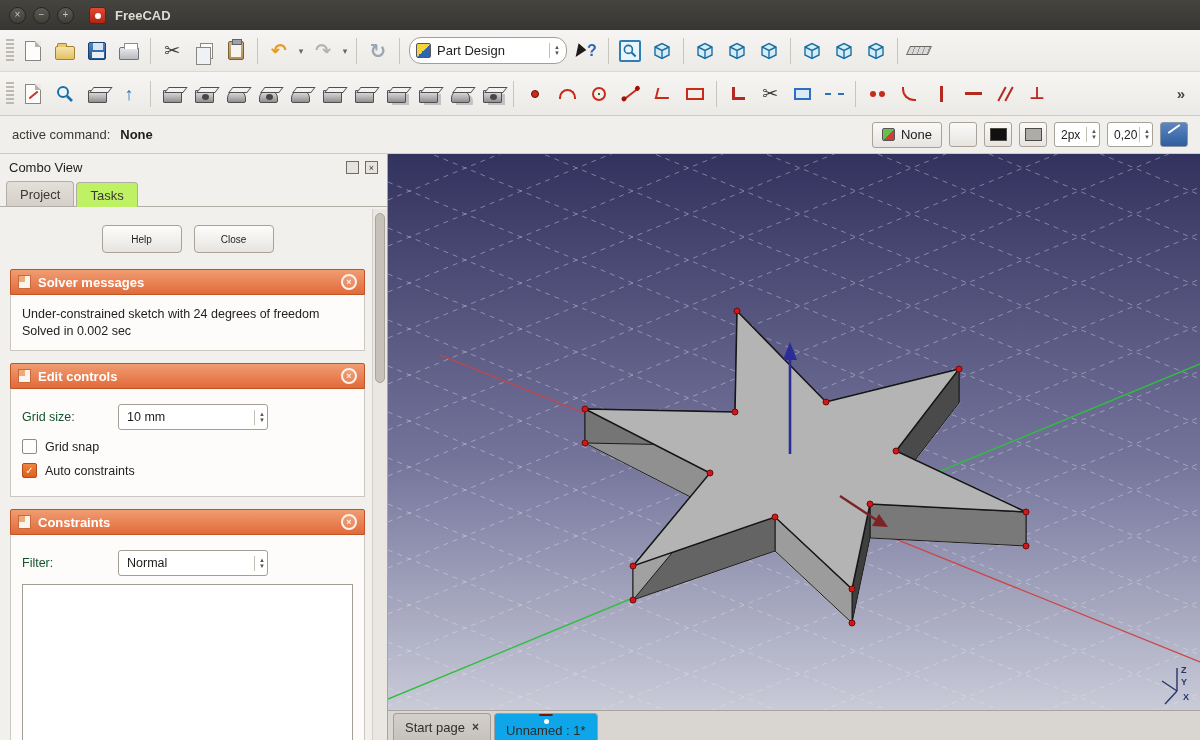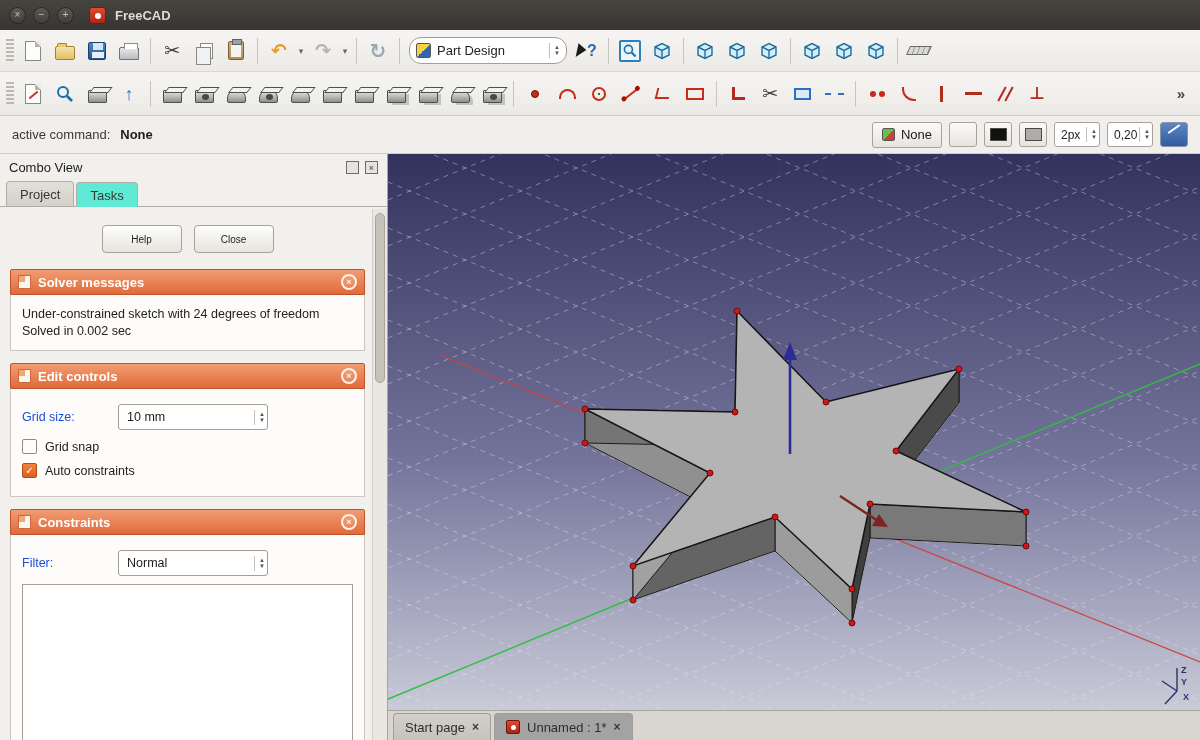--- a/index.html
+++ b/index.html
@@ -91,45 +91,45 @@
   .bluebtn::after{content:"";position:absolute;left:6px;top:5px;width:14px;height:2px;background:#fff;transform:rotate(-35deg);}
   
   .main{display:flex;height:586px;}
   .left-panel{width:388px;background:#f2f0ec;border-right:1px solid #aaa49c;position:relative;overflow:hidden;}
   .cv-head{height:27px;display:flex;align-items:center;padding:0 9px;color:#222;}
   .cv-head .cvicons{margin-left:auto;display:flex;gap:6px;}
   .cv-sq{width:13px;height:13px;border:1px solid #6f6c65;background:#e6e3de;}
   .cv-x{width:13px;height:13px;border:1px solid #6f6c65;background:#e6e3de;display:flex;align-items:center;justify-content:center;font-size:9px;color:#3c3a35;}
   .cv-tabs{display:flex;gap:2px;padding:0 6px;border-bottom:1px solid #b2ada5;}
   .cv-tab{padding:5px 13px 4px;background:linear-gradient(#e3dfd9,#d4d0c9);border:1px solid #b2ada5;border-bottom:none;border-radius:4px 4px 0 0;color:#3a3833;}
-  .cv-tab.active{background:#5eead4;font-weight:normal;position:relative;top:1px;}
+  .cv-tab.active{background:#bef264;font-weight:normal;position:relative;top:1px;}
   .cv-body{padding:12px 22px 0 10px;position:relative;height:520px;}
   .btnrow{display:flex;gap:12px;justify-content:center;margin:6px 0 16px;}
   .btn{min-width:80px;height:28px;background:linear-gradient(#fdfdfc,#e7e4df);border:1px solid #a8a299;border-radius:4px;font-size:10px;color:#1f1e1b;display:flex;align-items:center;justify-content:center;}
   .section{margin-bottom:12px;}
   .sec-head{height:26px;background:linear-gradient(#f09d72,#e26a39);border:1px solid #bf5527;border-radius:2px 2px 0 0;display:flex;align-items:center;gap:7px;padding:0 7px;color:#fff;font-weight:bold;}
   .sec-flag{width:13px;height:14px;background:#fbf4ee;border:1px solid #c96a3a;position:relative;}
   .sec-flag::after{content:"";position:absolute;left:0;top:0;width:6px;height:6px;background:#f0a875;}
   .sec-x{margin-left:auto;width:16px;height:16px;border-radius:50%;border:2px solid #fdf3ec;color:#fdf3ec;font-size:9px;font-weight:bold;display:flex;align-items:center;justify-content:center;background:rgba(255,255,255,.12);}
   .sec-body{background:#fdfcfb;border:1px solid #ccc7c0;border-top:none;padding:9px 11px;font-size:12.5px;color:#23221f;}
   .sec-body p{margin:3px 0;}
   .formrow{display:flex;align-items:center;margin:6px 0;}
-  .formrow .flabel{width:96px;color:#1d4ed8;}
+  .formrow .flabel{width:96px;color:#14532d;}
   .combo{flex:0 0 150px;display:flex;align-items:center;height:26px;background:#fff;border:1px solid #a49e95;border-radius:3px;padding-left:8px;color:#1e1d1a;}
   .chkrow{display:flex;align-items:center;gap:8px;margin:9px 0;}
   .chk{width:15px;height:15px;border:1px solid #908b82;border-radius:2px;background:#fdfdfc;display:flex;align-items:center;justify-content:center;font-size:10px;color:#fff;}
   .chk.checked{background:linear-gradient(#ef8440,#dd5f1d);border-color:#b14d16;}
   .listbox{height:168px;background:#fff;border:1px solid #a49e95;margin-top:8px;}
   .panel-scroll{position:absolute;right:0;top:55px;bottom:0;width:15px;background:#eae7e2;border-left:1px solid #d3cfc8;}
   .panel-thumb{position:absolute;left:2px;right:2px;top:4px;height:170px;background:#c6c1b9;border:1px solid #a9a49c;border-radius:6px;}
   
   .viewport-wrap{width:812px;display:flex;flex-direction:column;}
   .doc-tabs{height:30px;background:#d9d5d0;border-top:1px solid #a9a49d;display:flex;align-items:flex-end;gap:3px;padding:0 5px;}
   .dtab{height:27px;display:flex;align-items:center;gap:7px;padding:0 11px;background:linear-gradient(#d3cfca,#c6c2bd);border:1px solid #a29d96;border-bottom:none;border-radius:4px 4px 0 0;color:#2e2d2a;}
-  .dtab.active{background:#a3a3a3;}
+  .dtab.active{background:#0ea5e9;flex-direction:column;}
   .dtab .x{font-size:12px;font-weight:bold;color:#3b3a36;}
   .doc-ic{width:14px;height:14px;border-radius:2px;background:linear-gradient(#e04a30,#a82413);border:1px solid #771406;position:relative;}
   .doc-ic::after{content:"";position:absolute;left:4px;top:4px;width:5px;height:5px;border-radius:50%;background:#fff;}
 </style>
 </head>
 <body>
 
 <div class="titlebar">
   <div class="winbtn">×</div>
   <div class="winbtn">−</div>

